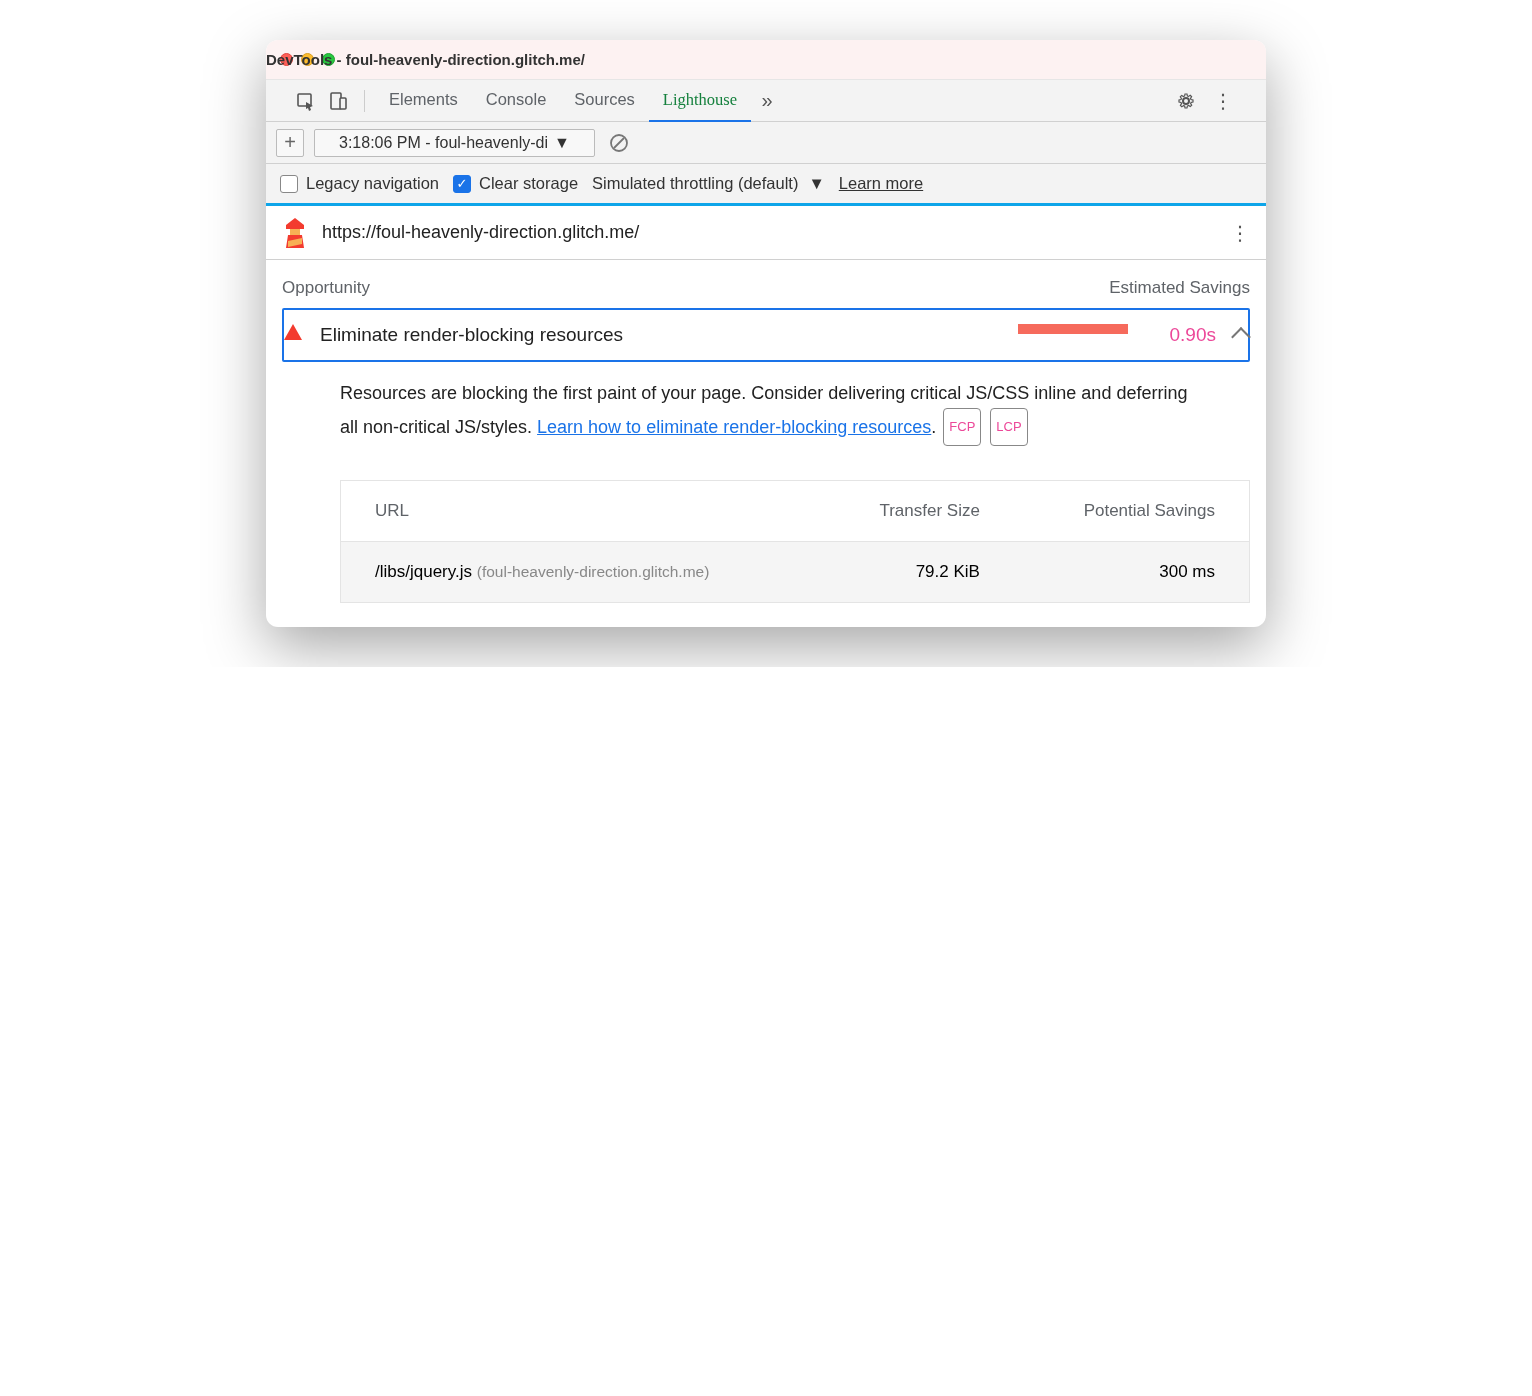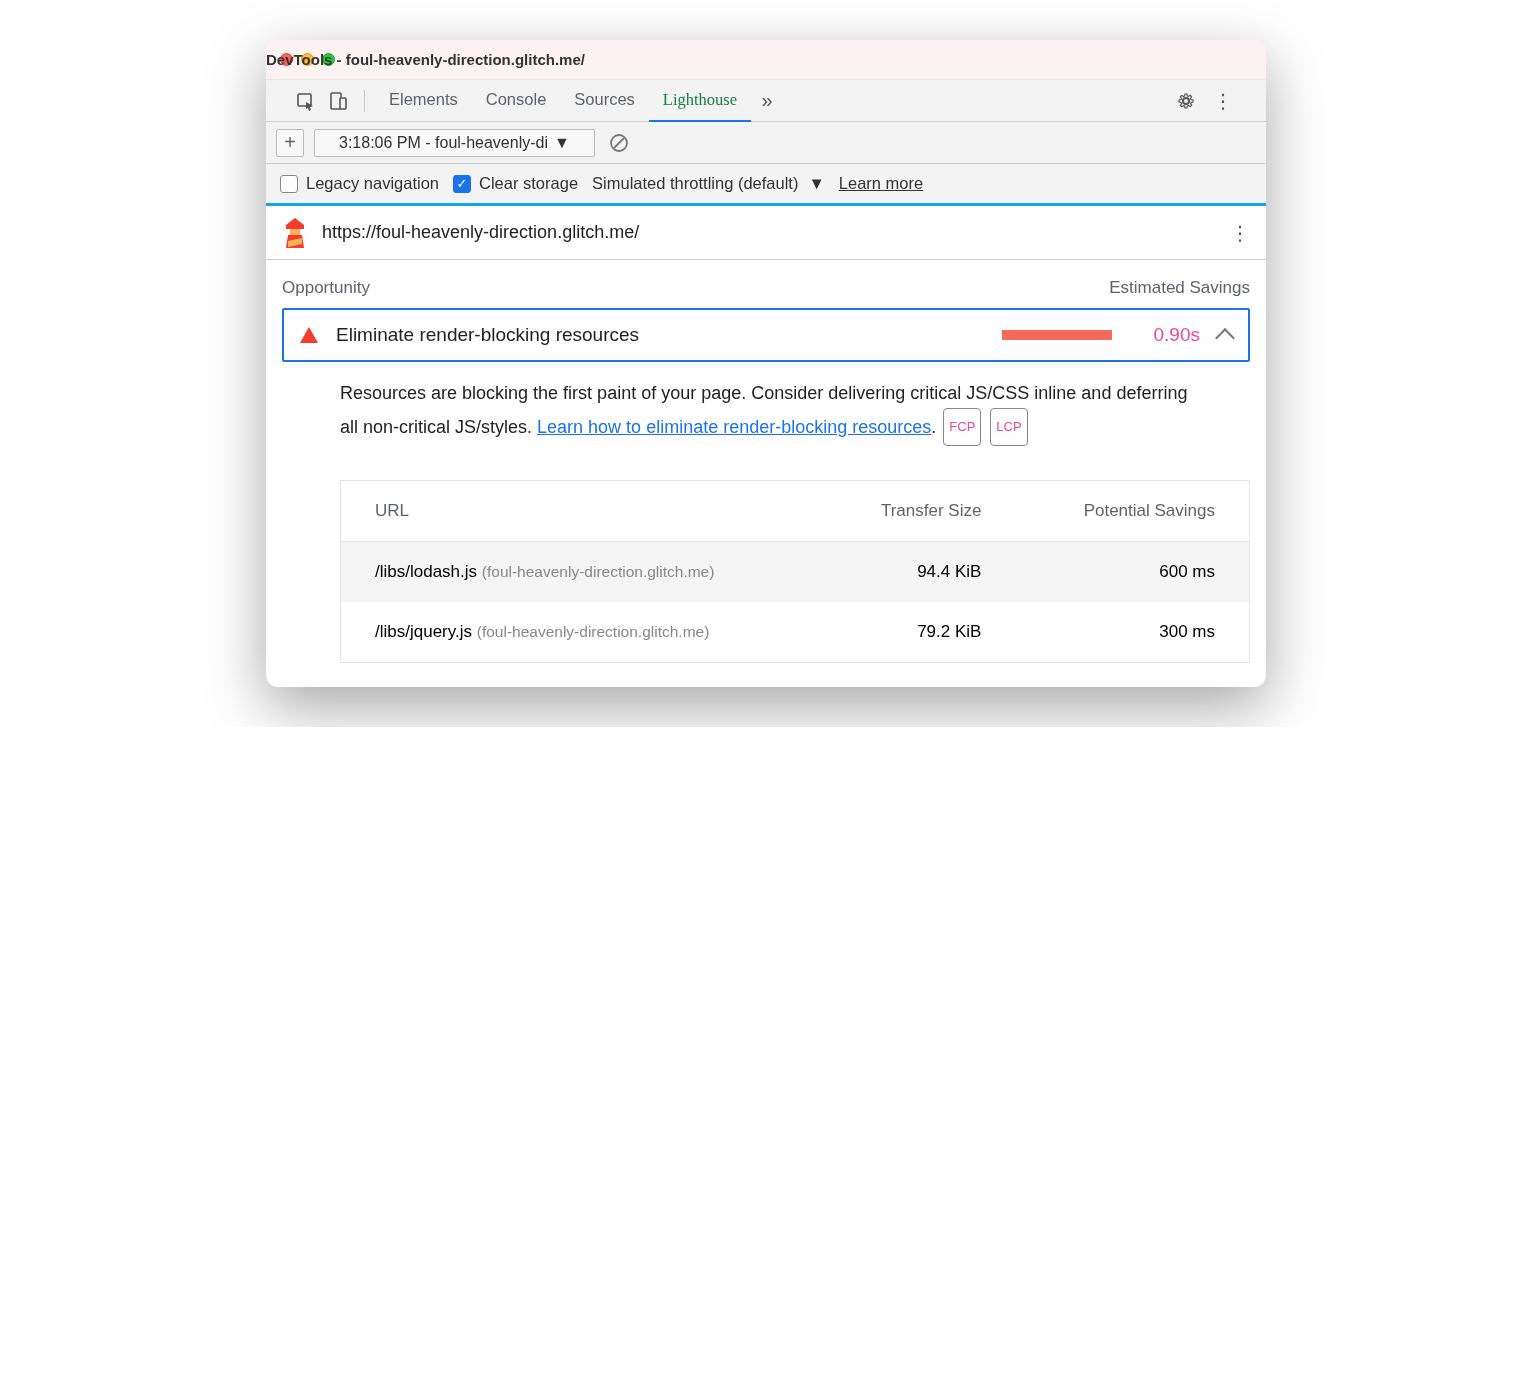--- a/index.html
+++ b/index.html
@@ -128,23 +128,23 @@
     padding:14px 16px 24px 16px;
   }
   .header-row {
     display:flex; justify-content:space-between;
     color:#5f6368; font-size:17px;
     padding:4px 0 10px 0;
   }
   .audit {
     border:2px solid #1a73e8;
     border-radius:2px;
-    display:flex; align-items:center;
+    display:flex; align-items:flex-start;
     gap:18px;
-    padding:14px 16px;
+    padding:14px 0;
     cursor:pointer;
   }
   .tri-icon {
     width:0; height:0;
     border-left:9px solid transparent;
     border-right:9px solid transparent;
     border-bottom:16px solid #f33b2f;
   }
   .audit-title { font-size:19px; color:#222; }
   .audit-bar { margin-left:auto; width:110px; height:10px; background:#f66a5c; }
@@ -294,28 +294,20 @@
       <thead>
         <tr>
           <th>URL</th>
           <th class="num">Transfer Size</th>
           <th class="num">Potential Savings</th>
         </tr>
       </thead>
       <tbody>
         <tr>
           <td>
-            <span>/libs/lodash.js</span>
-            <span class="host">(foul-heavenly-direction.glitch.me)</span>
-          </td>
-          <td class="num">94.4 KiB</td>
-          <td class="num">600 ms</td>
-        </tr>
-        <tr>
-          <td>
             <span>/libs/jquery.js</span>
             <span class="host">(foul-heavenly-direction.glitch.me)</span>
           </td>
           <td class="num">79.2 KiB</td>
           <td class="num">300 ms</td>
         </tr>
       </tbody>
     </table>
   </div>
 

